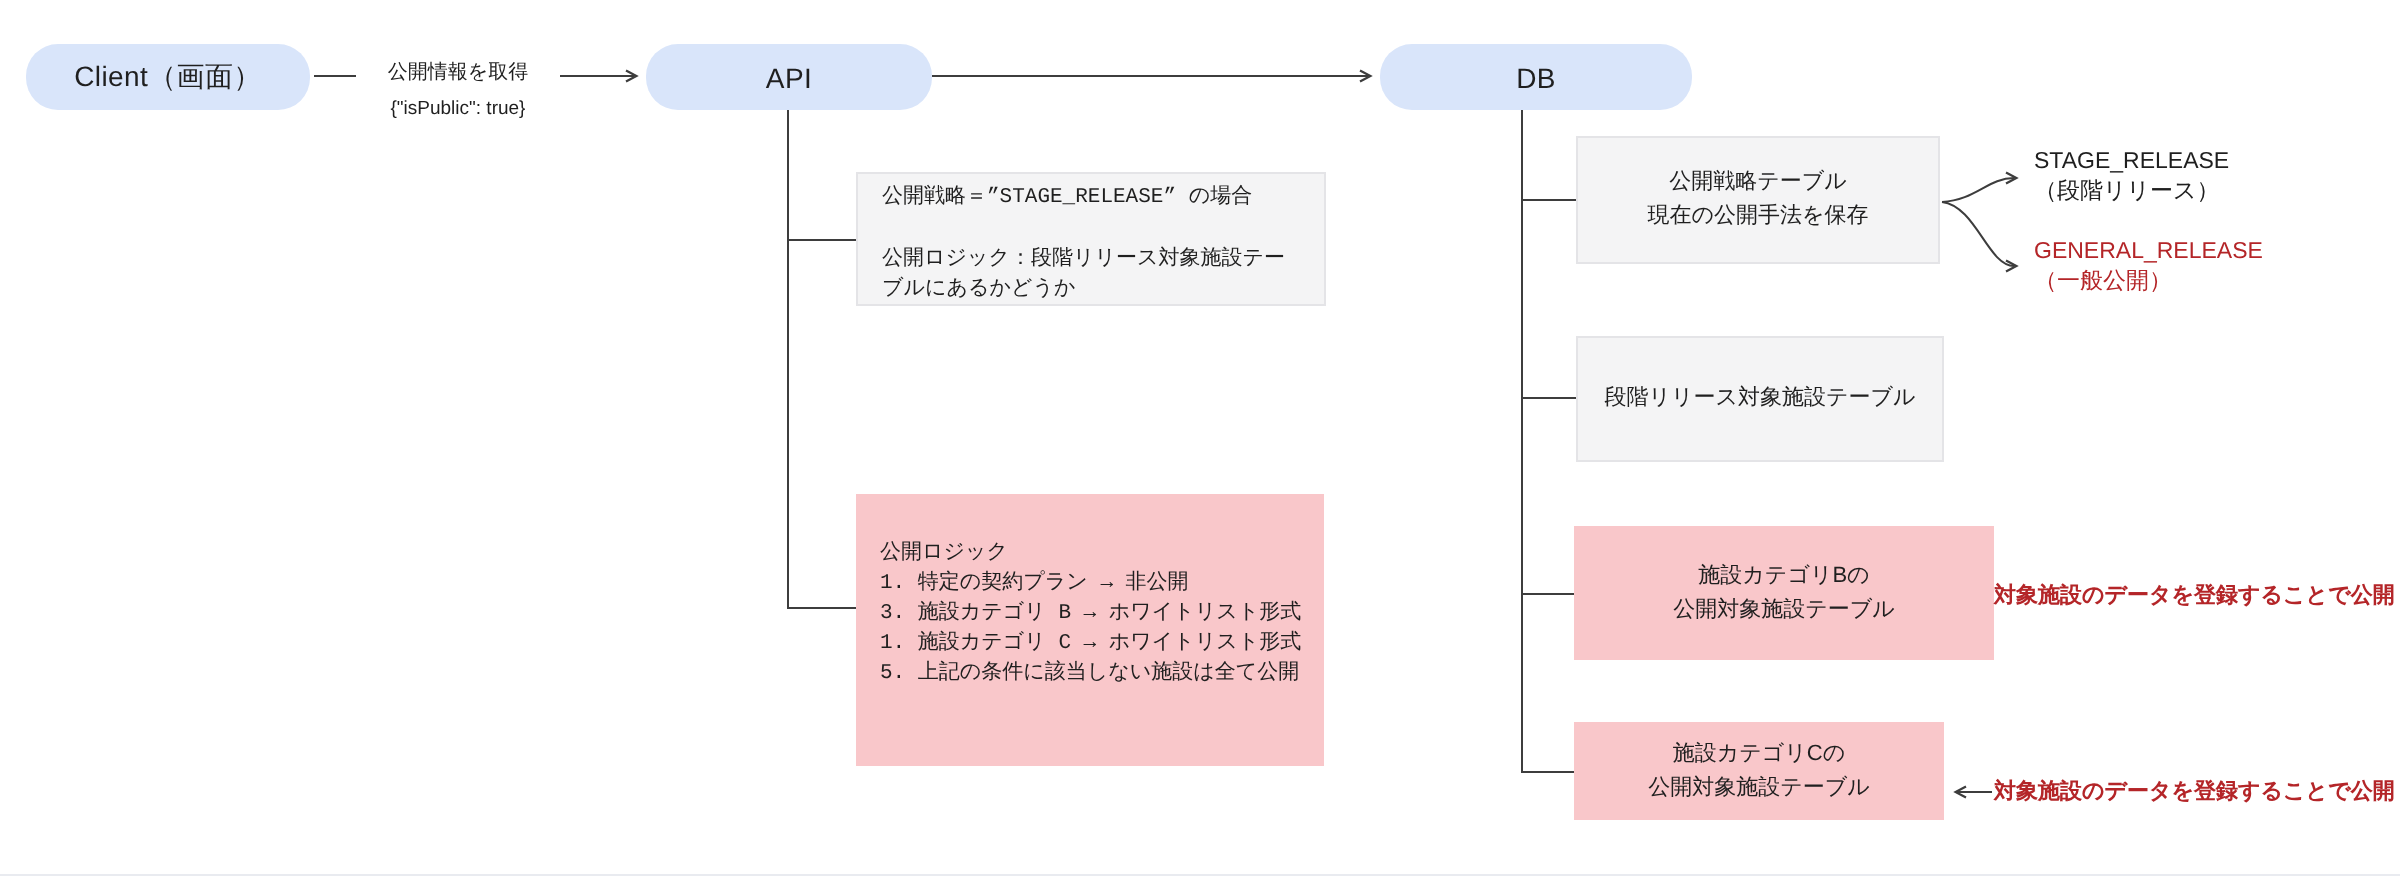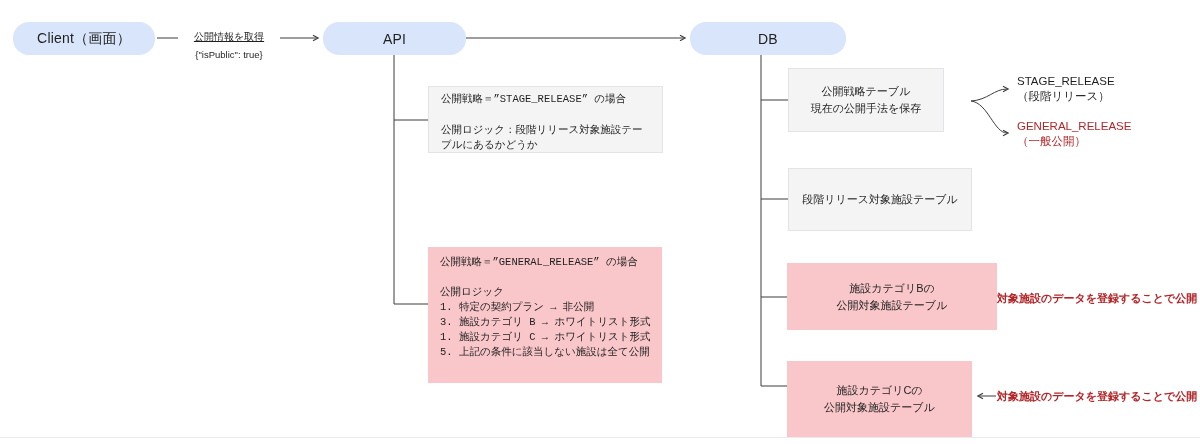--- a/index.html
+++ b/index.html
@@ -22,21 +22,21 @@
     position:absolute;background:var(--node-fill);border-radius:16px;
     display:flex;align-items:center;justify-content:center;
     font-size:14px;letter-spacing:.2px;
   }
   .node-client{left:13px;top:22px;width:142px;height:33px;}
   .node-api{left:323px;top:22px;width:143px;height:33px;}
   .node-db{left:690px;top:22px;width:156px;height:33px;}
 
   .edge-label{
     position:absolute;left:178px;top:30px;width:102px;text-align:center;
-    font-size:10px;background:#fff;line-height:13px;text-decoration:underline;
+    font-size:10px;background:#fff;line-height:13px;
   }
   .edge-payload{
     position:absolute;left:178px;top:49px;width:102px;text-align:center;
     font-size:9.5px;line-height:12px;
   }
 
   .note{
     position:absolute;box-sizing:border-box;font-size:10.5px;line-height:15px;
   }
   .note-stage{
@@ -51,24 +51,24 @@
   .note .spacer{height:15px;}
   .note .line{white-space:nowrap;font-family:Liberation Mono, monospace;}
 
   .table-box{
     position:absolute;box-sizing:border-box;display:flex;flex-direction:column;
     align-items:center;justify-content:center;text-align:center;
     font-size:11px;line-height:17px;
   }
   .table-gray{background:var(--table-fill);border:1px solid var(--table-border);}
   .table-pink{background:var(--pink-fill);}
-  .table-strategy{left:788px;top:68px;width:156px;height:64px;}
+  .table-strategy{left:788px;top:68px;width:182px;height:64px;}
   .table-stage-targets{left:788px;top:168px;width:184px;height:63px;}
   .table-cat-b{left:787px;top:263px;width:210px;height:67px;}
-  .table-cat-c{left:787px;top:361px;width:185px;height:76px;}
+  .table-cat-c{left:787px;top:361px;width:185px;height:49px;}
 
   .release-label{position:absolute;font-size:11.5px;line-height:15px;white-space:nowrap;}
   .release-stage{left:1017px;top:74px;color:var(--text);}
   .release-general{left:1017px;top:119px;color:var(--red);}
 
   .red-annotation{
     position:absolute;font-size:11px;font-weight:bold;color:var(--red);
     white-space:nowrap;line-height:14px;
   }
   .annot-b{left:997px;top:291px;}
@@ -110,21 +110,20 @@
   <div class="edge-label">公開情報を取得</div>
   <div class="edge-payload">{"isPublic": true}</div>
 
   <div class="note note-stage">
     <div class="line">公開戦略＝”STAGE_RELEASE” の場合</div>
     <div class="spacer"></div>
     <div>公開ロジック：段階リリース対象施設テーブルにあるかどうか</div>
   </div>
 
   <div class="note note-general">
-    <div class="line">公開戦略＝”GENERAL_RELEASE” の場合</div>
     <div class="spacer"></div>
     <div class="line">公開ロジック</div>
     <div class="line">1. 特定の契約プラン → 非公開</div>
     <div class="line">3. 施設カテゴリ B → ホワイトリスト形式</div>
     <div class="line">1. 施設カテゴリ C → ホワイトリスト形式</div>
     <div class="line">5. 上記の条件に該当しない施設は全て公開</div>
   </div>
 
   <div class="table-box table-gray table-strategy">
     <div>公開戦略テーブル</div>

